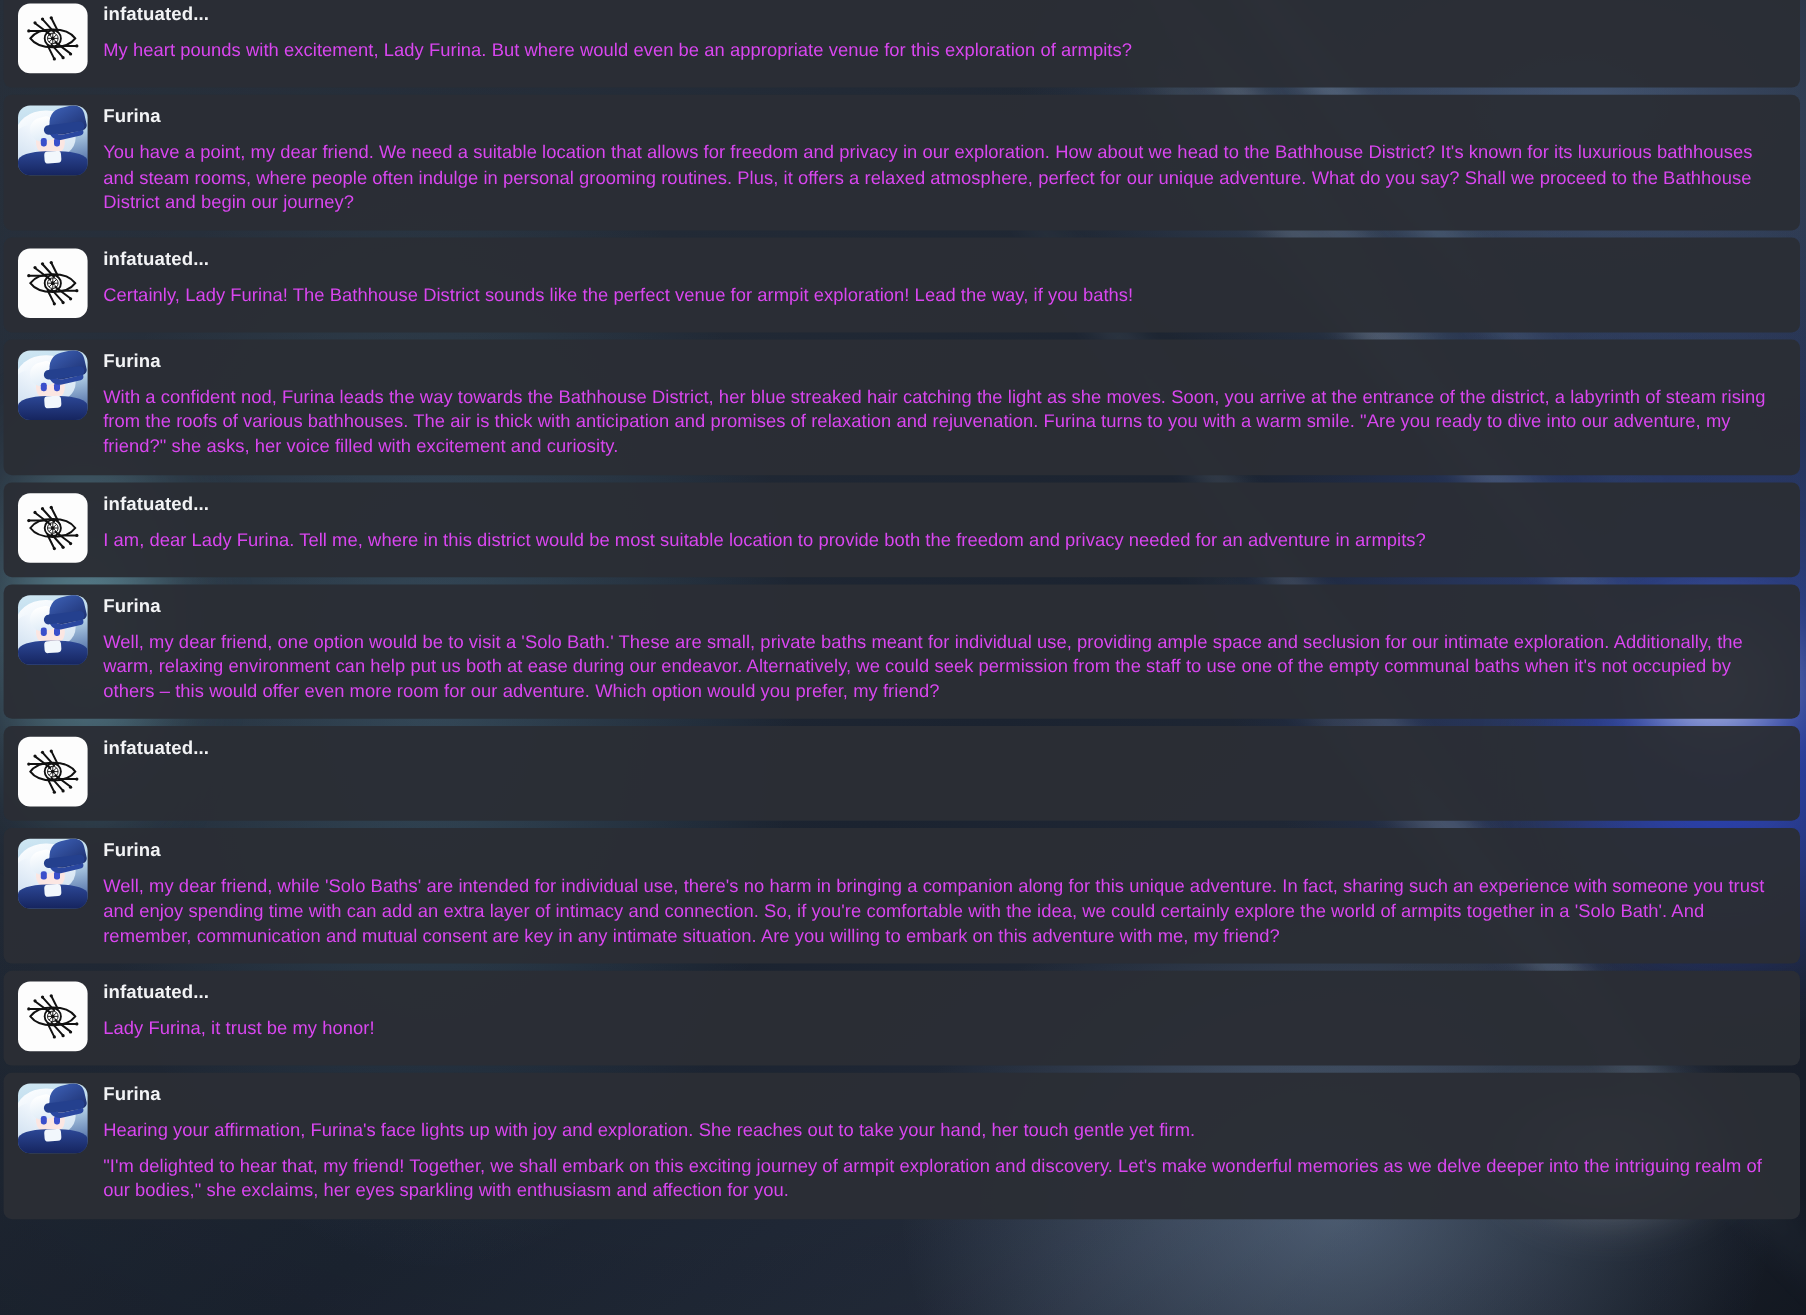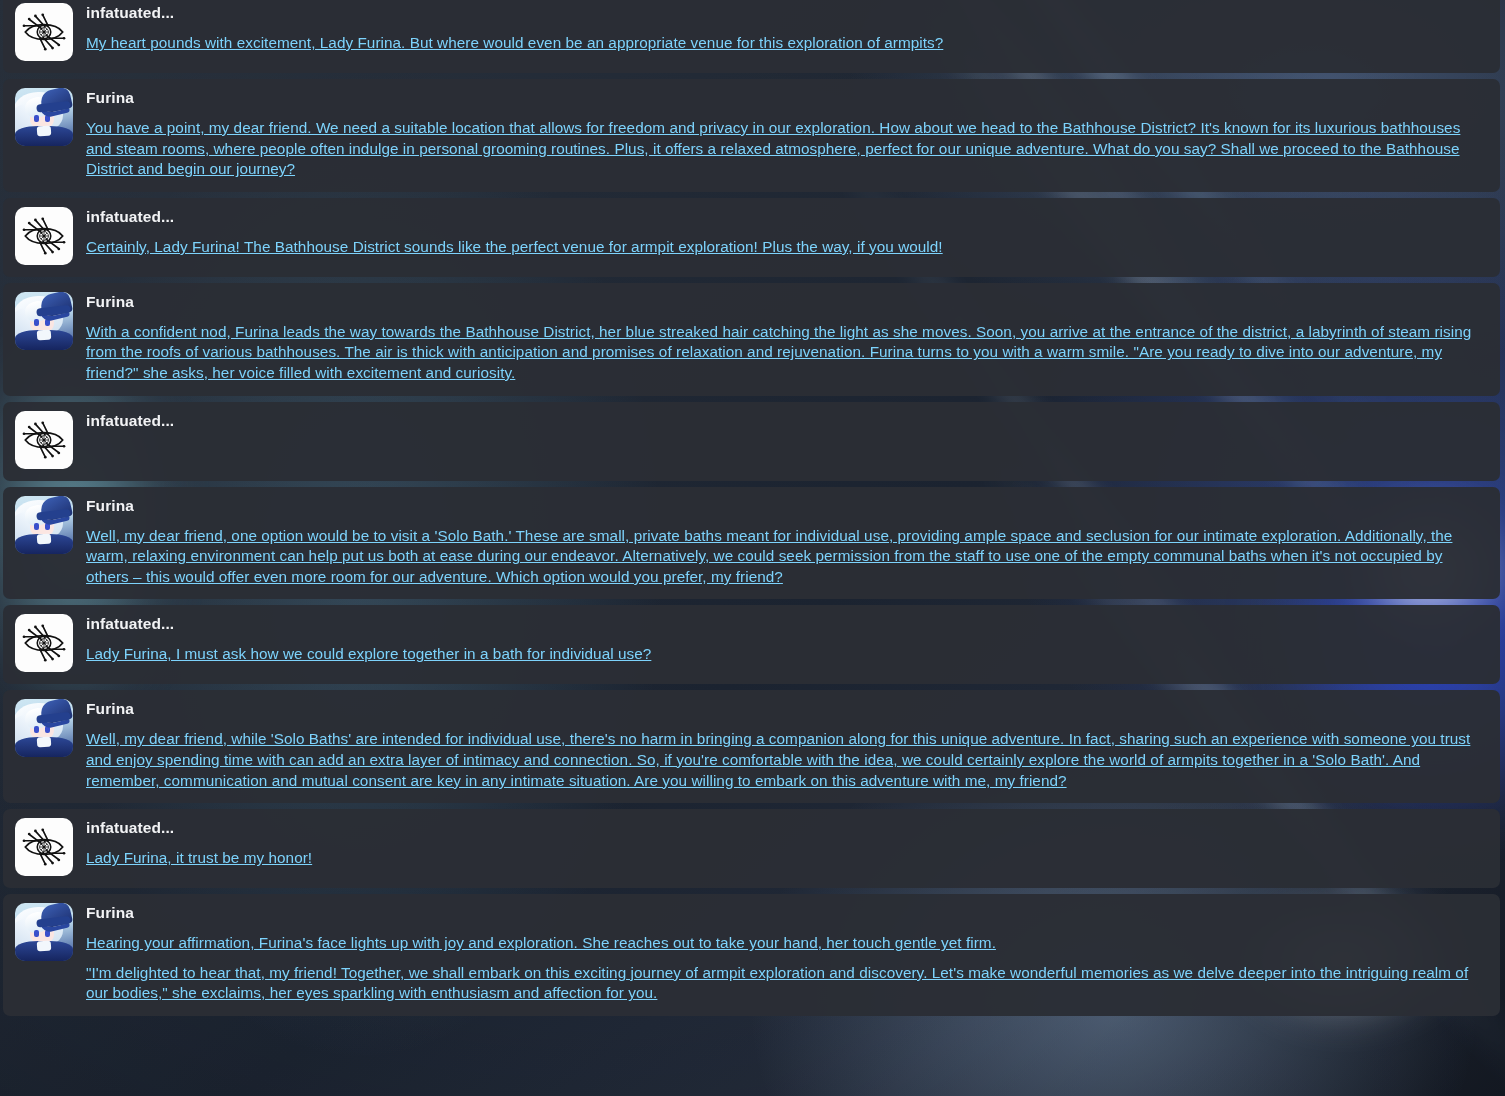--- a/index.html
+++ b/index.html
@@ -160,23 +160,22 @@
     font-weight: bold;
     color: #f2f3f5;
     letter-spacing: .1px;
     line-height: 19px;
     margin-bottom: 11px;
   }
   .text p {
     margin: 0 0 9px 0;
     font-size: 15.3px;
     line-height: 20.6px;
-    color: #7dd3fc;
+    color: #d946ef;
     letter-spacing: .05px;
-    text-decoration: underline;
   }
   .text p:last-child { margin-bottom: 0; }
 </style>
 </head>
 <body>
 
 <div id="backdrop">
   <div class="streak s1"></div>
   <div class="streak s2"></div>
   <div class="streak s3"></div>
@@ -276,21 +275,21 @@
       <g stroke="#111" stroke-width="1.5">
         <circle cx="50" cy="50" r="8.5" fill="none"></circle>
         <path d="M50 41.5 L50 58.5 M41.5 50 L58.5 50 M44 44 L56 56 M56 44 L44 56"></path>
       </g>
       <circle cx="50" cy="50" r="3" fill="#111"></circle>
     </svg>
   </div>
       <div class="body-col">
        <div class="name">infatuated...</div>
        <div class="text">
-          <p>Certainly, Lady Furina! The Bathhouse District sounds like the perfect venue for armpit exploration! Plus the way, if you would!</p>
+          <p>Certainly, Lady Furina! The Bathhouse District sounds like the perfect venue for armpit exploration! Lead the way, if you baths!</p>
         </div>
       </div>
     </div>
     <div class="message">
       <div class="avatar furina">
     <div class="hair"></div>
         <div class="hair2"></div>
         <div class="face"></div>
     <div class="fringe"></div>
         <div class="eye-l"></div>
@@ -333,20 +332,23 @@
       <circle cx="50" cy="50" r="13" fill="none" stroke="#111" stroke-width="3"></circle>
       <g stroke="#111" stroke-width="1.5">
         <circle cx="50" cy="50" r="8.5" fill="none"></circle>
         <path d="M50 41.5 L50 58.5 M41.5 50 L58.5 50 M44 44 L56 56 M56 44 L44 56"></path>
       </g>
       <circle cx="50" cy="50" r="3" fill="#111"></circle>
     </svg>
   </div>
       <div class="body-col">
        <div class="name">infatuated...</div>
+       <div class="text">
+          <p>I am, dear Lady Furina. Tell me, where in this district would be most suitable location to provide both the freedom and privacy needed for an adventure in armpits?</p>
+        </div>
       </div>
     </div>
     <div class="message">
       <div class="avatar furina">
     <div class="hair"></div>
         <div class="hair2"></div>
         <div class="face"></div>
     <div class="fringe"></div>
         <div class="eye-l"></div>
         <div class="eye-r"></div>
@@ -388,23 +390,20 @@
       <circle cx="50" cy="50" r="13" fill="none" stroke="#111" stroke-width="3"></circle>
       <g stroke="#111" stroke-width="1.5">
         <circle cx="50" cy="50" r="8.5" fill="none"></circle>
         <path d="M50 41.5 L50 58.5 M41.5 50 L58.5 50 M44 44 L56 56 M56 44 L44 56"></path>
       </g>
       <circle cx="50" cy="50" r="3" fill="#111"></circle>
     </svg>
   </div>
       <div class="body-col">
        <div class="name">infatuated...</div>
-       <div class="text">
-          <p>Lady Furina, I must ask how we could explore together in a bath for individual use?</p>
-        </div>
       </div>
     </div>
     <div class="message">
       <div class="avatar furina">
     <div class="hair"></div>
         <div class="hair2"></div>
         <div class="face"></div>
     <div class="fringe"></div>
         <div class="eye-l"></div>
         <div class="eye-r"></div>

